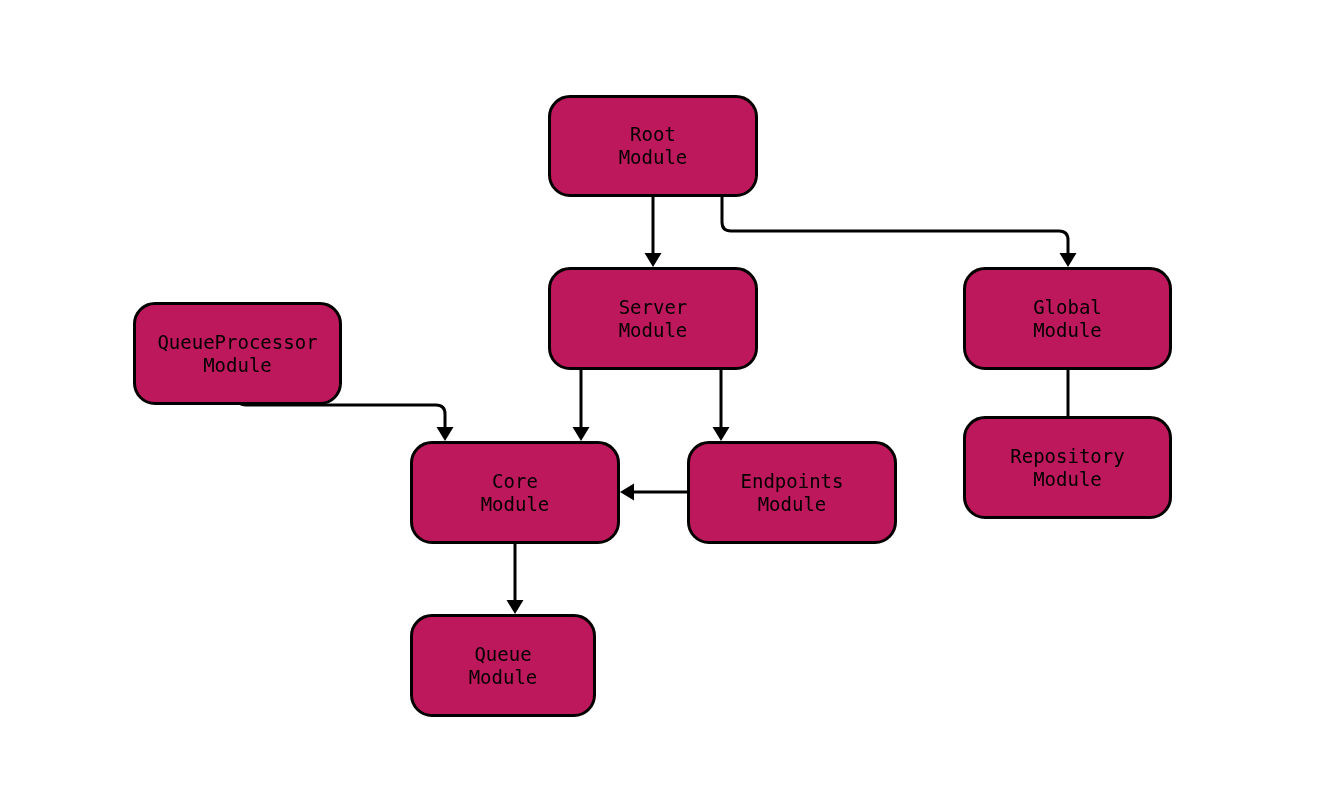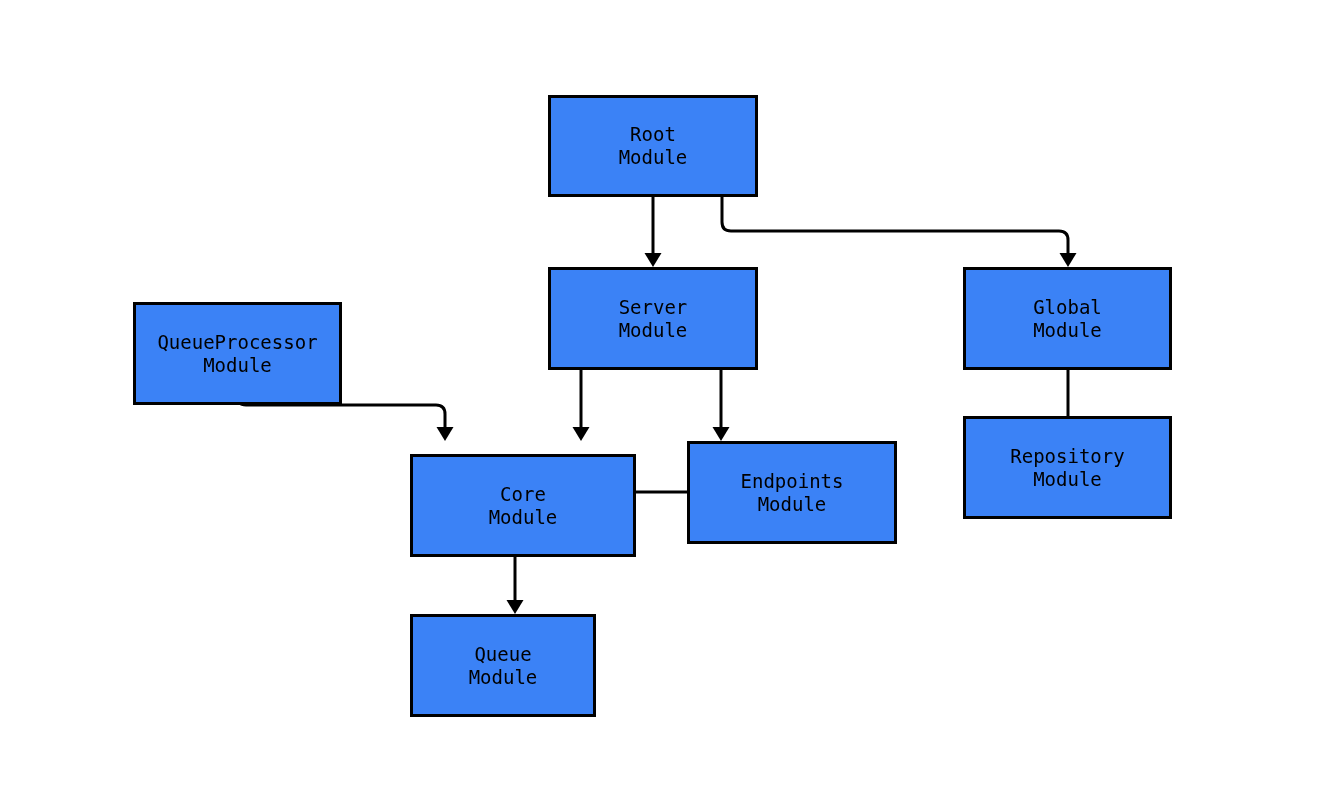--- a/index.html
+++ b/index.html
@@ -22,23 +22,23 @@
     position: absolute;
     left: 0;
     top: 0;
     width: 1337px;
     height: 809px;
     pointer-events: none;
   }
   .node {
     position: absolute;
     box-sizing: border-box;
-    background: #3b82f6;
+    background: #be185d;
     border: 3px solid #000000;
-    border-radius: 0;
+    border-radius: 22px;
     display: flex;
     flex-direction: column;
     align-items: center;
     justify-content: center;
     z-index: 2;
   }
   .node-line {
     font-family: "DejaVu Sans Mono", "Liberation Mono", monospace;
     font-size: 19px;
     line-height: 23px;
@@ -95,21 +95,21 @@
       <div class="node-line" style="color: rgb(0, 0, 0);">Module</div>
     </div>
     <div class="node" style="left: 548px; top: 267px; width: 210px; height: 103px; border-color: rgb(0, 0, 0);">
       <div class="node-line" style="color: rgb(0, 0, 0);">Server</div>
       <div class="node-line" style="color: rgb(0, 0, 0);">Module</div>
     </div>
     <div class="node" style="left: 963px; top: 267px; width: 209px; height: 103px; border-color: rgb(0, 0, 0);">
       <div class="node-line" style="color: rgb(0, 0, 0);">Global</div>
       <div class="node-line" style="color: rgb(0, 0, 0);">Module</div>
     </div>
-    <div class="node" style="left: 410px; top: 454px; width: 226px; height: 103px; border-color: rgb(0, 0, 0);">
+    <div class="node" style="left: 410px; top: 441px; width: 210px; height: 103px; border-color: rgb(0, 0, 0);">
       <div class="node-line" style="color: rgb(0, 0, 0);">Core</div>
       <div class="node-line" style="color: rgb(0, 0, 0);">Module</div>
     </div>
     <div class="node" style="left: 687px; top: 441px; width: 210px; height: 103px; border-color: rgb(0, 0, 0);">
       <div class="node-line" style="color: rgb(0, 0, 0);">Endpoints</div>
       <div class="node-line" style="color: rgb(0, 0, 0);">Module</div>
     </div>
     <div class="node" style="left: 963px; top: 416px; width: 209px; height: 103px; border-color: rgb(0, 0, 0);">
       <div class="node-line" style="color: rgb(0, 0, 0);">Repository</div>
       <div class="node-line" style="color: rgb(0, 0, 0);">Module</div>

